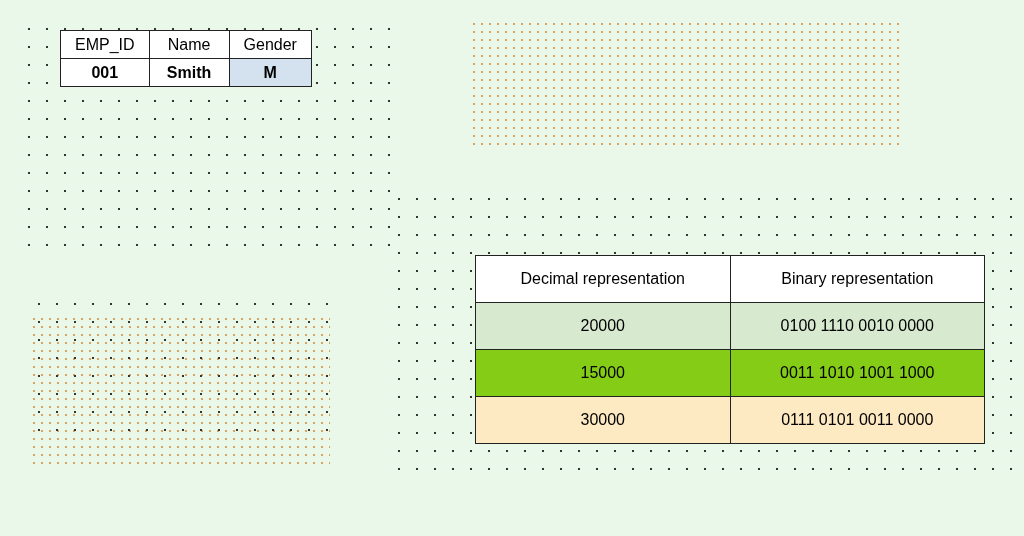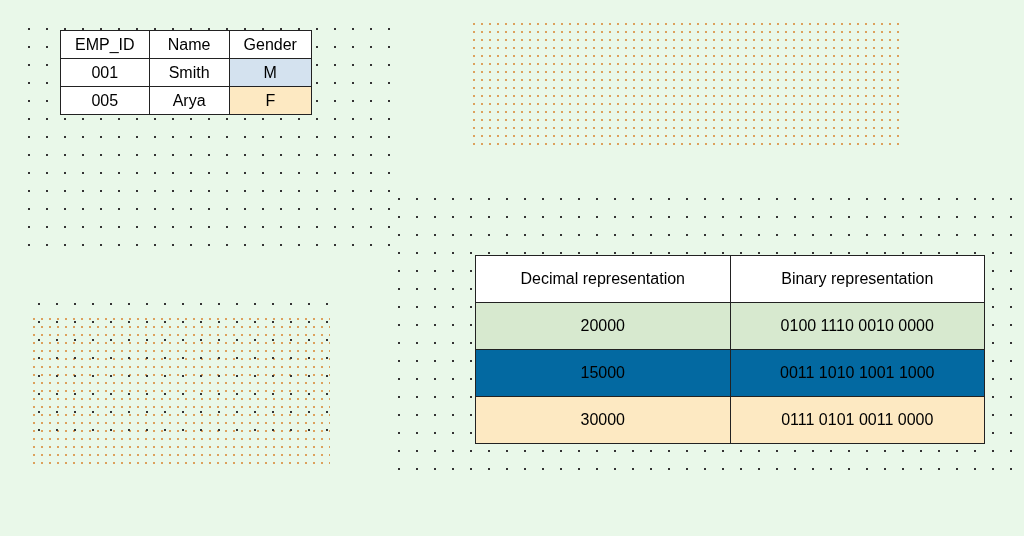--- a/index.html
+++ b/index.html
@@ -34,21 +34,21 @@
     position: absolute;
     left: 60px;
     top: 30px;
     border-collapse: collapse;
     background: #fff;
   }
   .emp-table th, .emp-table td {
     border: 1px solid #222;
     padding: 2px 14px;
     text-align: center;
-    font-weight: 400;
+    font-weight: 700;
     min-width: 80px;
     height: 28px;
   }
   .emp-table th {
     font-weight: 400;
   }
   .g-m { background: #d4e2ef; }
   .g-f { background: #fde9c2; }
 
   .bin-table {
@@ -61,21 +61,21 @@
   }
   .bin-table th, .bin-table td {
     border: 1px solid #222;
     padding: 14px 10px;
     text-align: center;
     font-weight: 400;
     height: 32px;
   }
   .bin-table th { background: #fff; width: 50%; }
   .r-green { background: #d7e9cf; }
-  .r-pink  { background: #0369a1; margin-top: 29px; }
+  .r-pink  { background: #84cc16; margin-top: 29px; }
   .r-blue  { background: #d4e2ef; }
   .r-grey  { background: #ececec; }
   .r-yell  { background: #fde9c2; }
 </style>
 </head>
 <body>
 
 <div id="dots1" class="dot-dark"></div>
 <div id="dotsO1" class="dot-orange"></div>
 <div id="dots3" class="dot-dark"></div>
@@ -88,25 +88,20 @@
       <th>EMP_ID</th>
       <th>Name</th>
       <th>Gender</th>
     </tr>
   </thead>
   <tbody>
     <tr>
       <td>001</td>
       <td>Smith</td>
       <td class="g-m">M</td>
-    </tr>
-    <tr>
-      <td>005</td>
-      <td>Arya</td>
-      <td class="g-f">F</td>
     </tr>
   </tbody>
 </table>
 
 <table class="bin-table">
   <thead>
     <tr>
       <th>Decimal representation</th>
       <th>Binary representation</th>
     </tr>

